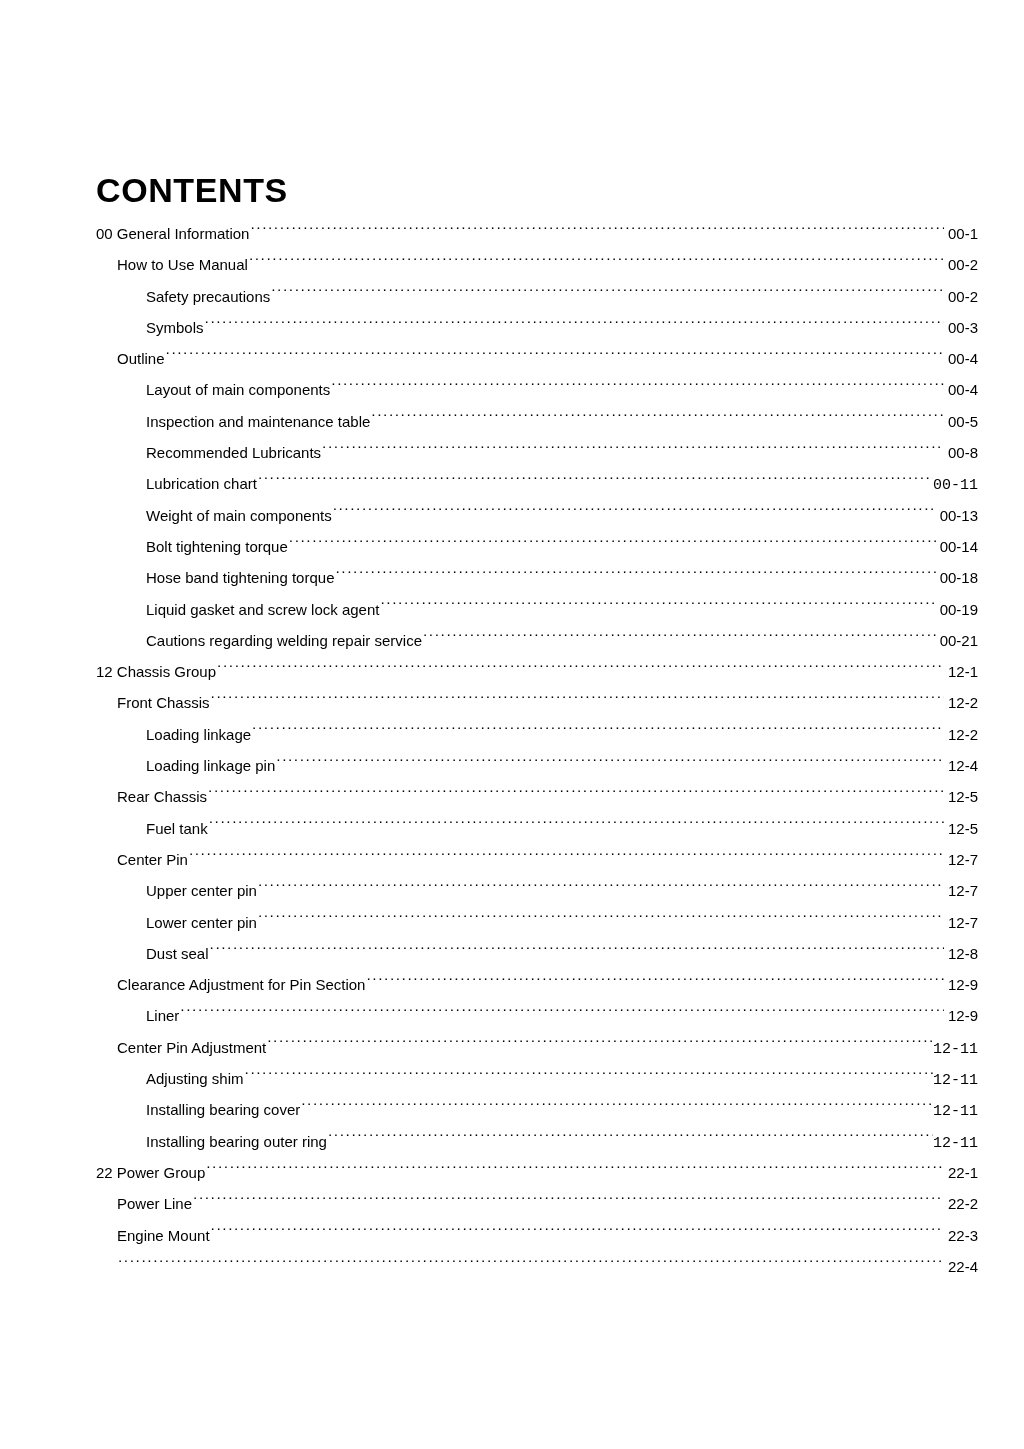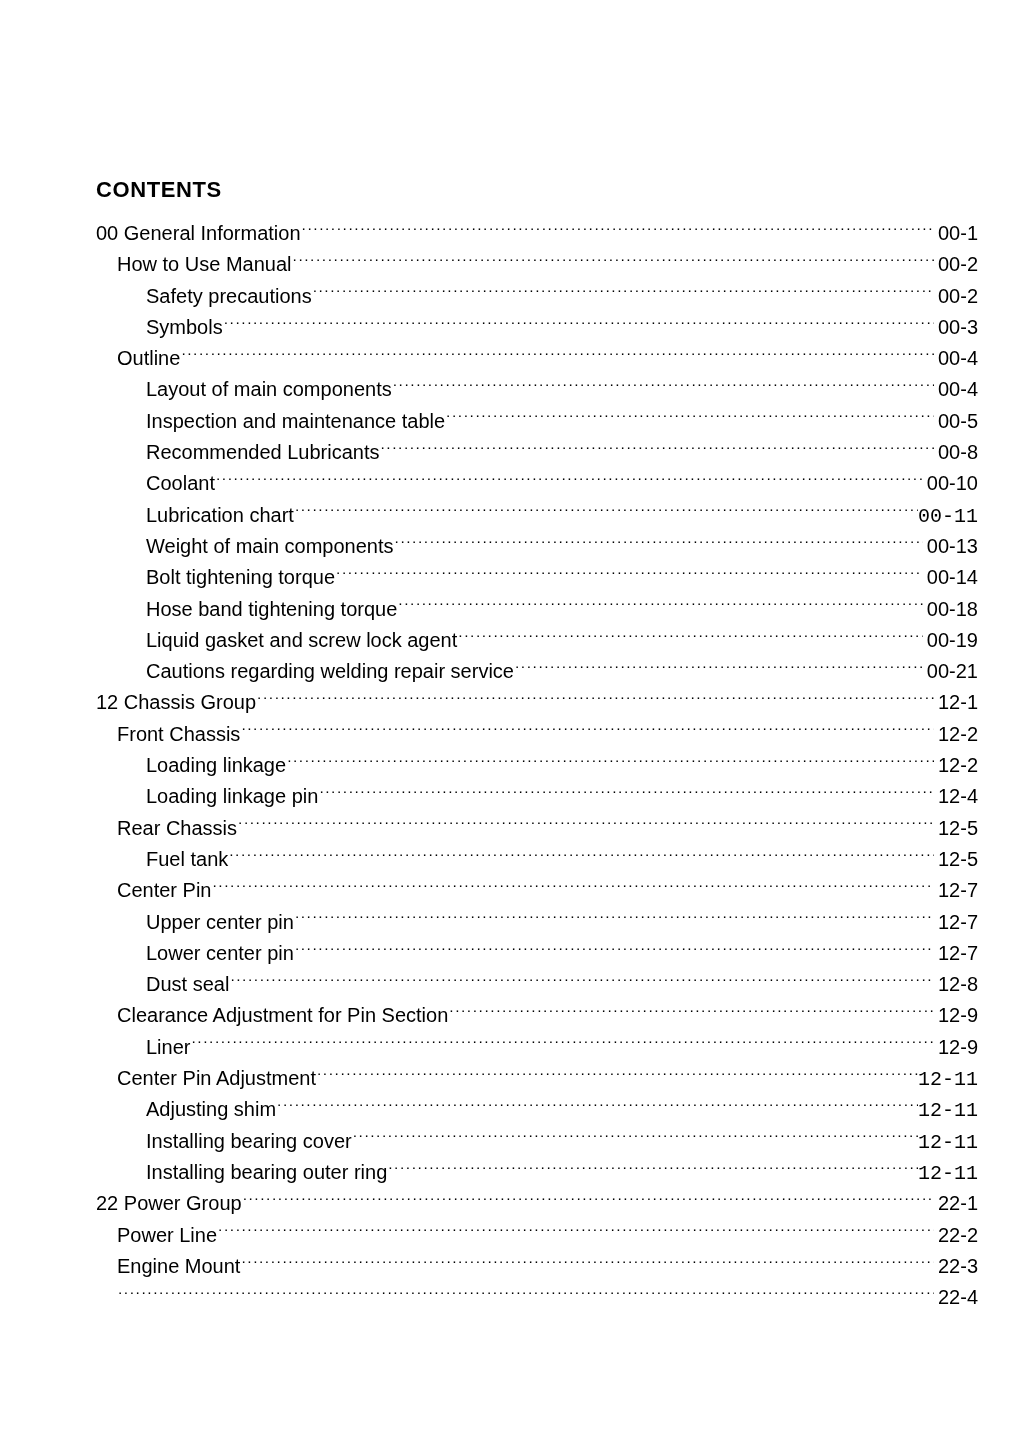--- a/index.html
+++ b/index.html
@@ -17,38 +17,38 @@
   #page {
     position: relative;
     width: 1024px;
     height: 1449px;
     background: #ffffff;
     box-sizing: border-box;
   }
   #contents-heading {
     position: absolute;
     left: 96px;
-    top: 158px;
-    font-size: 22px;
+    top: 150px;
+    font-size: 34px;
     font-weight: bold;
     letter-spacing: 0.6px;
     line-height: 34px;
     white-space: nowrap;
   }
   #toc-list {
     position: absolute;
     left: 96px;
     top: 218px;
     width: 882px;
   }
   .toc-entry {
     display: flex;
     align-items: baseline;
     height: 31.3px;
-    font-size: 20px;
+    font-size: 15px;
     line-height: 31.3px;
     white-space: nowrap;
     overflow: hidden;
   }
   .toc-entry.lvl0 { padding-left: 0px; }
   .toc-entry.lvl1 { padding-left: 21px; }
   .toc-entry.lvl2 { padding-left: 50px; }
 
   .toc-title {
     flex: 0 0 auto;
@@ -121,25 +121,20 @@
       <div class="toc-entry lvl2">
         <span class="toc-title">Inspection and maintenance table</span>
         <span class="toc-leader"></span>
         <span class="toc-page">00-5</span>
       </div>
       <div class="toc-entry lvl2">
         <span class="toc-title">Recommended Lubricants</span>
         <span class="toc-leader"></span>
         <span class="toc-page">00-8</span>
       </div>
-      <div class="toc-entry lvl2">
-        <span class="toc-title">Coolant</span>
-        <span class="toc-leader"></span>
-        <span class="toc-page">00-10</span>
-      </div>
       <div class="toc-entry lvl2 tight">
         <span class="toc-title">Lubrication chart</span>
         <span class="toc-leader"></span>
         <span class="toc-page">00-11</span>
       </div>
       <div class="toc-entry lvl2">
         <span class="toc-title">Weight of main components</span>
         <span class="toc-leader"></span>
         <span class="toc-page">00-13</span>
       </div>

